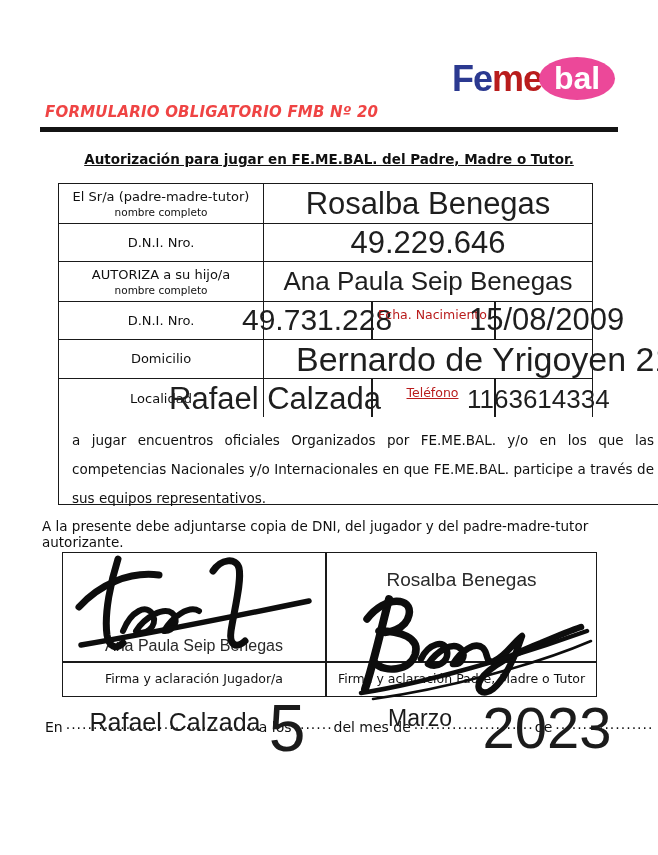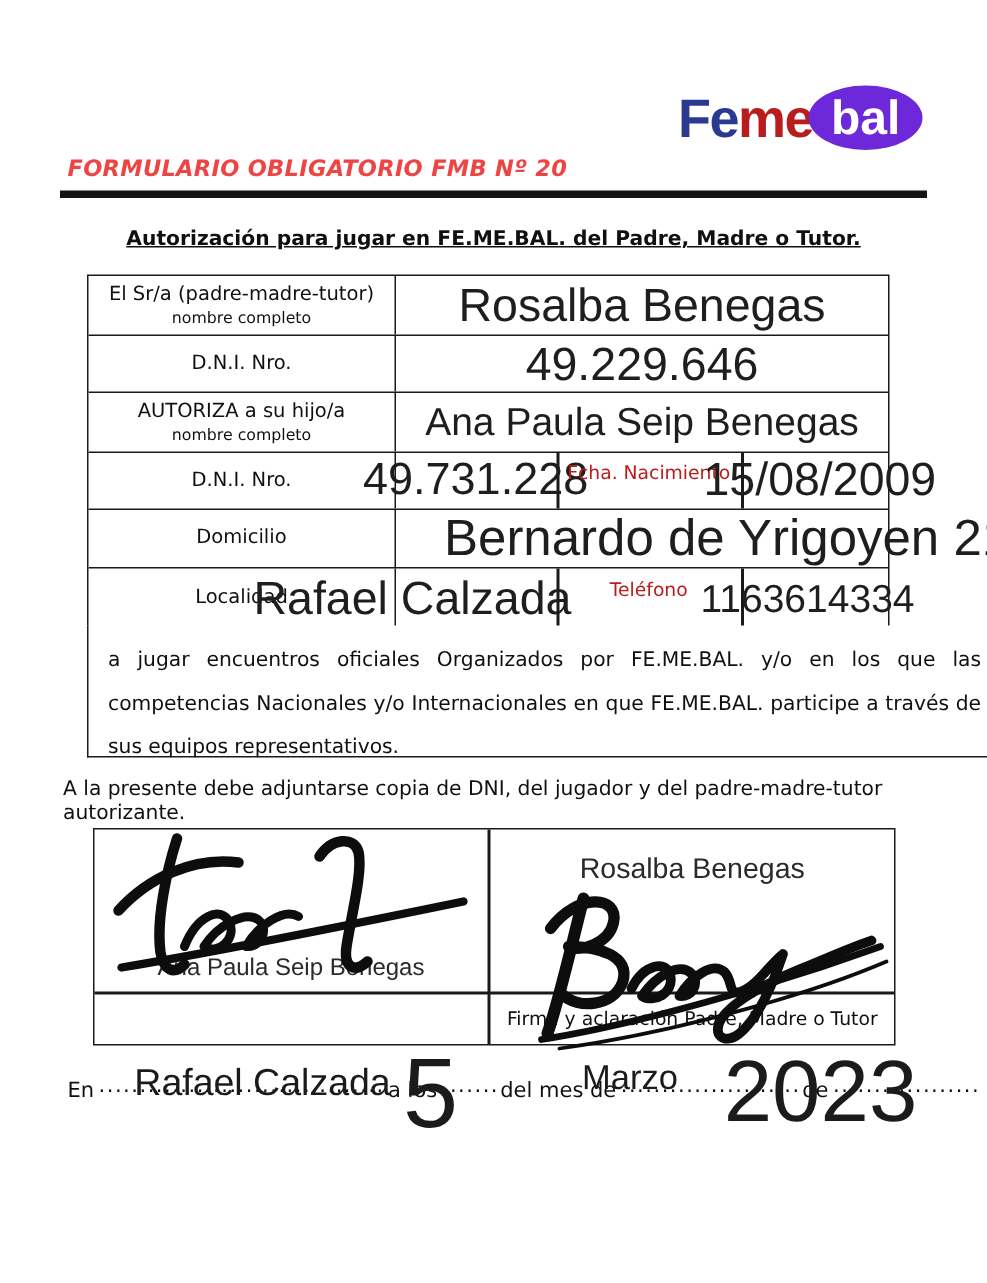--- a/index.html
+++ b/index.html
@@ -74,21 +74,21 @@
   svg path { fill:none; stroke:#0d0d0d; stroke-linecap:round; stroke-linejoin:round; }
 </style>
 </head>
 <body>
 
 <div class="page">
 
   <div class="logo">
     <span class="fe" style="color: rgb(43, 57, 144);">Fe</span>
       <span class="me" style="color: #b91c1c;">me</span>
-      <span class="oval" style="background: #6d28d9;">
+      <span class="oval" style="background: #ec4899;">
         <span>bal</span>
       </span>
   </div>
 
   <div class="title">FORMULARIO OBLIGATORIO FMB Nº 20</div>
   <div class="rule"></div>
   <div class="subtitle">Autorización para jugar en FE.ME.BAL. del Padre, Madre o Tutor.</div>
 
   <div class="mtable">
 
@@ -141,21 +141,21 @@
       </div>
     </div>
 
     <div class="mrow" style="height:40px;">
       <div class="mlabel">
         <span>Localidad</span>
       </div>
       <div class="vline" style="left:312px;"></div>
       <div class="vline" style="left:435px;"></div>
       <span class="fill abs" style="left:110px; top:2px; font-size:31px; z-index:2;">Rafael Calzada</span>
-      <div class="sublab" style="left:314px; width:119px;">Teléfono</div>
+      <div class="sublab" style="left:314px; width:119px;text-decoration:underline;">Teléfono</div>
       <span class="fill abs" style="left:408px; top:5px; font-size:26px;">1163614334</span>
     </div>
 
   </div>
 
   <div class="authbox">a jugar encuentros oficiales Organizados por FE.ME.BAL. y/o en los que las competencias Nacionales y/o Internacionales en que FE.ME.BAL. participe a través de sus equipos representativos.</div>
 
   <div class="attachnote">A la presente debe adjuntarse copia de DNI, del jugador y del padre-madre-tutor autorizante.</div>
 
   <div class="sigtable">
@@ -163,20 +163,21 @@
     <div class="sigdiv"></div>
 
     <svg class="sigsvg-left" width="248" height="104" viewBox="0 0 248 104">
       <path d="M47 4 C 40 26, 33 58, 36 80 C 38 92, 45 95, 52 88" stroke-width="7"></path>
       <path d="M8 52 C 28 30, 58 16, 88 20" stroke-width="7"></path>
       <path d="M52 76 C 60 56, 76 48, 82 60 C 87 71, 74 82, 65 76 C 74 62, 92 52, 101 58 C 109 64, 103 77, 93 76 C 101 62, 118 50, 128 56" stroke-width="6"></path>
       <path d="M142 16 C 150 4, 165 2, 168 13 C 171 26, 163 56, 160 76 C 158 90, 165 94, 174 86" stroke-width="7"></path>
       <path d="M10 90 C 70 80, 160 62, 238 46" stroke-width="5.5"></path>
     </svg>
     <div class="signame-left">Ana Paula Seip Benegas</div>
+    <div class="sigcap left">Firma y aclaración Jugador/a</div>
 
     <div class="signame-right">Rosalba Benegas</div>
     <svg class="sigsvg-right" width="240" height="120" viewBox="0 0 240 120">
       <path d="M34 18 C 27 45, 18 85, 10 108" stroke-width="8"></path>
       <path d="M12 38 C 30 14, 58 16, 54 34 C 51 48, 32 54, 24 50 C 44 50, 66 56, 60 74 C 54 90, 30 92, 20 82" stroke-width="7.5"></path>
       <path d="M66 78 C 74 62, 90 58, 92 70 C 94 81, 81 88, 73 83 C 82 70, 98 60, 106 68 C 112 75, 106 84, 98 83 C 106 70, 120 60, 128 67 C 134 73, 130 83, 139 80 C 150 76, 158 62, 167 55 C 160 76, 150 98, 138 108 C 128 116, 119 109, 126 98 C 134 86, 160 72, 186 62 C 200 56, 214 50, 226 46" stroke-width="6.5"></path>
       <path d="M6 112 C 70 102, 160 76, 232 50" stroke-width="4.5"></path>
       <path d="M18 118 C 90 108, 180 84, 236 60" stroke-width="2.5"></path>
     </svg>
     <div class="sigcap right">Firma y aclaración Padre, Madre o Tutor</div>

